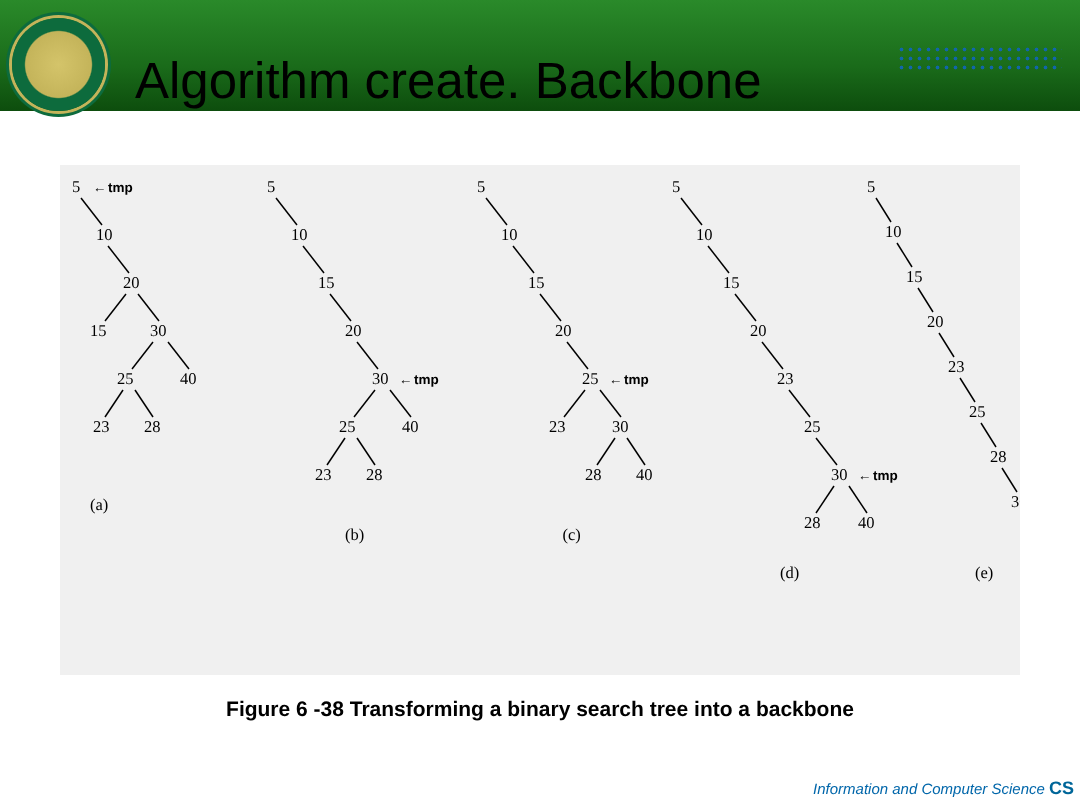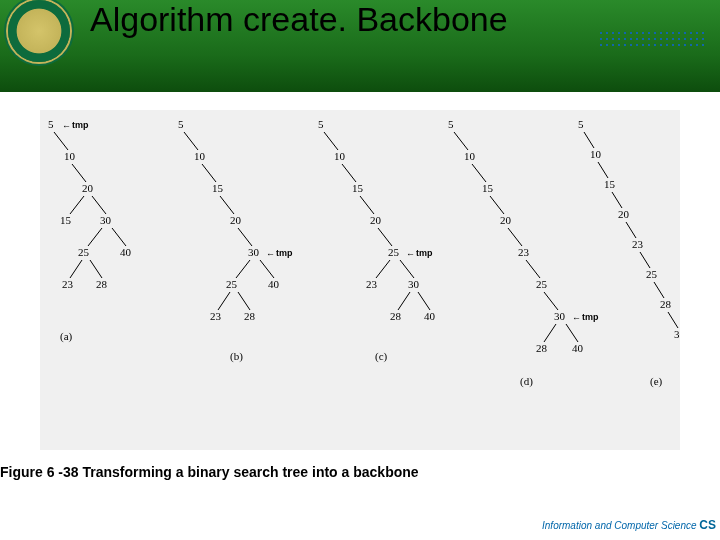--- a/index.html
+++ b/index.html
@@ -1,23 +1,23 @@
 <!DOCTYPE html>
 <html><head>
 <meta charset="utf-8">
 <style>
 *{margin:0;padding:0;box-sizing:border-box}
 body{width:720px;height:540px;font-family:Arial,sans-serif;background:#fff;position:relative;overflow:hidden}
-.hdr{height:92px;background:linear-gradient(#2a8a2a,#1a6b1a 60%,#0d4d0d);display:flex;align-items:flex-start;padding-left:8px;position:relative}
+.hdr{height:74px;background:linear-gradient(#2a8a2a,#1a6b1a 60%,#0d4d0d);display:flex;align-items:flex-end;padding-left:8px;position:relative}
 .seal{width:62px;height:62px;border-radius:50%;background:radial-gradient(circle,#d4c46a 0,#c4b45a 50%,#0d6b3d 52%,#0d6b3d 100%);margin-right:20px;box-shadow:0 0 0 2px #c4b45a,0 0 0 4px #0d6b3d}
 .title{font-size:34px;color:#000;font-weight:400}
 .dots{position:absolute;right:12px;top:30px;width:110px;height:18px;background-image:radial-gradient(circle,#16a 1px,transparent 1.5px);background-size:6px 6px}
 .fig{position:absolute;top:110px;left:40px;width:640px;height:340px;background:#f0f0f0}
 svg{position:absolute;top:0;left:0}
-.cap{position:absolute;bottom:60px;width:100%;font-size:14px;font-weight:bold}
+.cap{position:absolute;bottom:60px;width:100%;text-align:center;font-size:14px;font-weight:bold}
 .logo{position:absolute;bottom:8px;right:4px;font-size:10px;color:#06a;font-style:italic}
 .logo b{font-size:12px;color:#069;font-style:normal}
 text{font-family:'Times New Roman',serif;font-size:11px}
 .tmp{font-family:Arial;font-weight:bold;font-size:9px}
 line{stroke:#000;stroke-width:1}
 </style>
 </head>
 <body>
 
 <div class="hdr">

